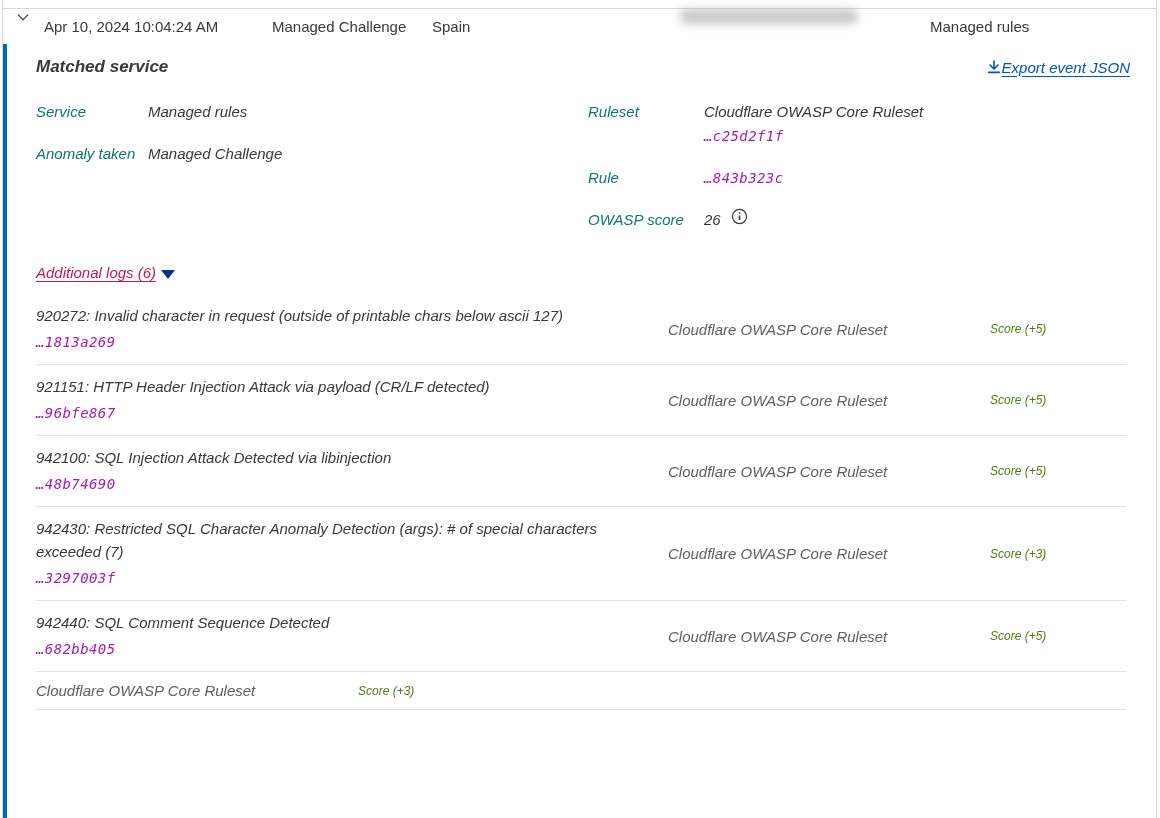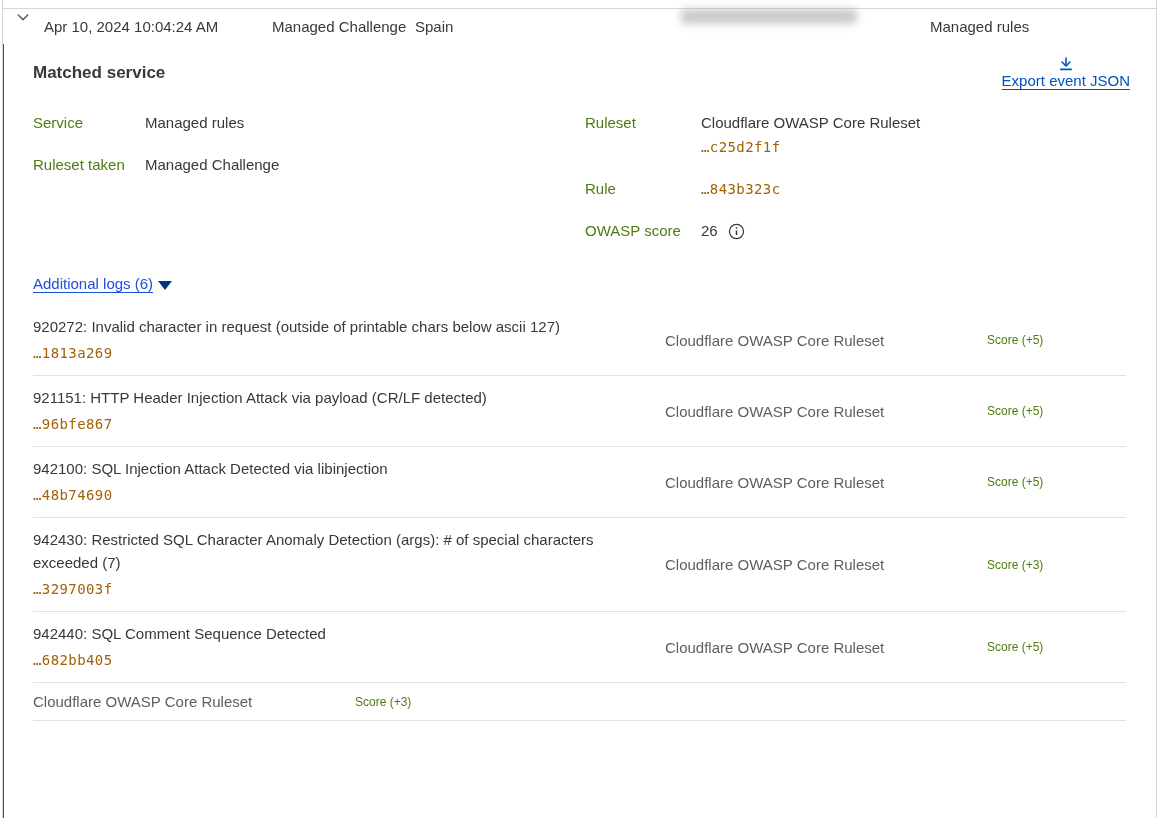--- a/index.html
+++ b/index.html
@@ -20,59 +20,60 @@
     background:#fff;
   }
   .top-line { position:absolute; top:8px; left:0; right:0; border-top:1px solid #d6d6d6; }
 
   
   .summary-row { position:absolute; top:9px; left:0; right:0; height:35px; cursor:pointer; }
   .summary-row > span { position:absolute; top:0; line-height:35px; font-size:15px; white-space:nowrap; }
   .chev { left:12px; top:10px; line-height:0; }
   .sum-time   { left:41px; }
   .sum-action { left:269px; }
-  .sum-country{ left:412px; }
+  .sum-country{ left:429px; }
   .sum-service{ left:927px; }
   .redacted {
     position:absolute; left:677px; top:11px; width:178px; height:15px;
     background:#9d9d9d; border-radius:7px; filter:blur(4px); opacity:.55;
   }
 
   
   .panel {
     position:absolute; top:44px; left:0; right:0; bottom:0;
-    border-left:1px solid #0369a1;
+    border-left:4px solid #0369a1;
     background:#fff;
+    font-style:italic;
   }
   .panel-inner { padding:12px 0 0 29px; }
 
   .panel-header { display:flex; justify-content:space-between; align-items:center; padding-right:26px; }
   .panel-title { font-size:17px; font-weight:bold; line-height:22px; }
   .export-link {
     display:inline-flex; align-items:center; gap:0;
-    color:#0051c3; font-size:15px; cursor:pointer; text-decoration:none;flex-direction:column;
+    color:#0051c3; font-size:15px; cursor:pointer; text-decoration:none;
   }
   .export-link .lbl { text-decoration:underline; text-underline-offset:3px; }
 
   .details { display:flex; margin-top:22px; }
   .col-left { width:552px; flex:none; }
   .field { display:flex; margin-bottom:18px; font-size:15px; line-height:24px; }
-  .f-label { flex:none; color:#4d7c0f; }
+  .f-label { flex:none; color:#0f766e; }
   .col-left .f-label { width:112px; }
   .col-right .f-label { width:116px; }
   .col-right .f-value { width:240px; }
-  .hash { font-family:"DejaVu Sans Mono", monospace; font-size:14px; letter-spacing:.4px; color:#a16207; }
-  .owasp-val { display:flex; align-items:center; gap:10px; }
+  .hash { font-family:"DejaVu Sans Mono", monospace; font-size:14px; letter-spacing:.4px; color:#a21caf; }
+  .owasp-val { display:flex; gap:10px; }
   .info-btn { display:inline-flex; cursor:pointer; line-height:0; }
 
   .additional-logs {
     display:inline-flex; align-items:center; gap:5px; margin-top:14px; cursor:pointer;
   }
   .additional-logs .lbl {
-    color:#1d4ed8; font-size:15px; text-decoration:underline; text-underline-offset:3px;
+    color:#be185d; font-size:15px; text-decoration:underline; text-underline-offset:3px;
   }
   .caret-down {
     width:0; height:0; margin-top:3px;
     border-left:7px solid transparent; border-right:7px solid transparent;
     border-top:9px solid #003681;
   }
 
   .logs { margin-top:12px; margin-right:30px; }
   .log-row {
     display:flex; align-items:center; padding:10px 0;
@@ -121,21 +122,21 @@
         </a>
       </div>
 
       <div class="details">
         <div class="col-left">
           <div class="field">
             <div class="f-label">Service</div>
             <div class="f-value">Managed rules</div>
           </div>
           <div class="field">
-            <div class="f-label">Ruleset taken</div>
+            <div class="f-label">Anomaly taken</div>
             <div class="f-value">Managed Challenge</div>
           </div>
         </div>
 
         <div class="col-right">
           <div class="field">
             <div class="f-label">Ruleset</div>
             <div class="f-value">
               <div>Cloudflare OWASP Core Ruleset</div>
               <div class="hash">…c25d2f1f</div>

